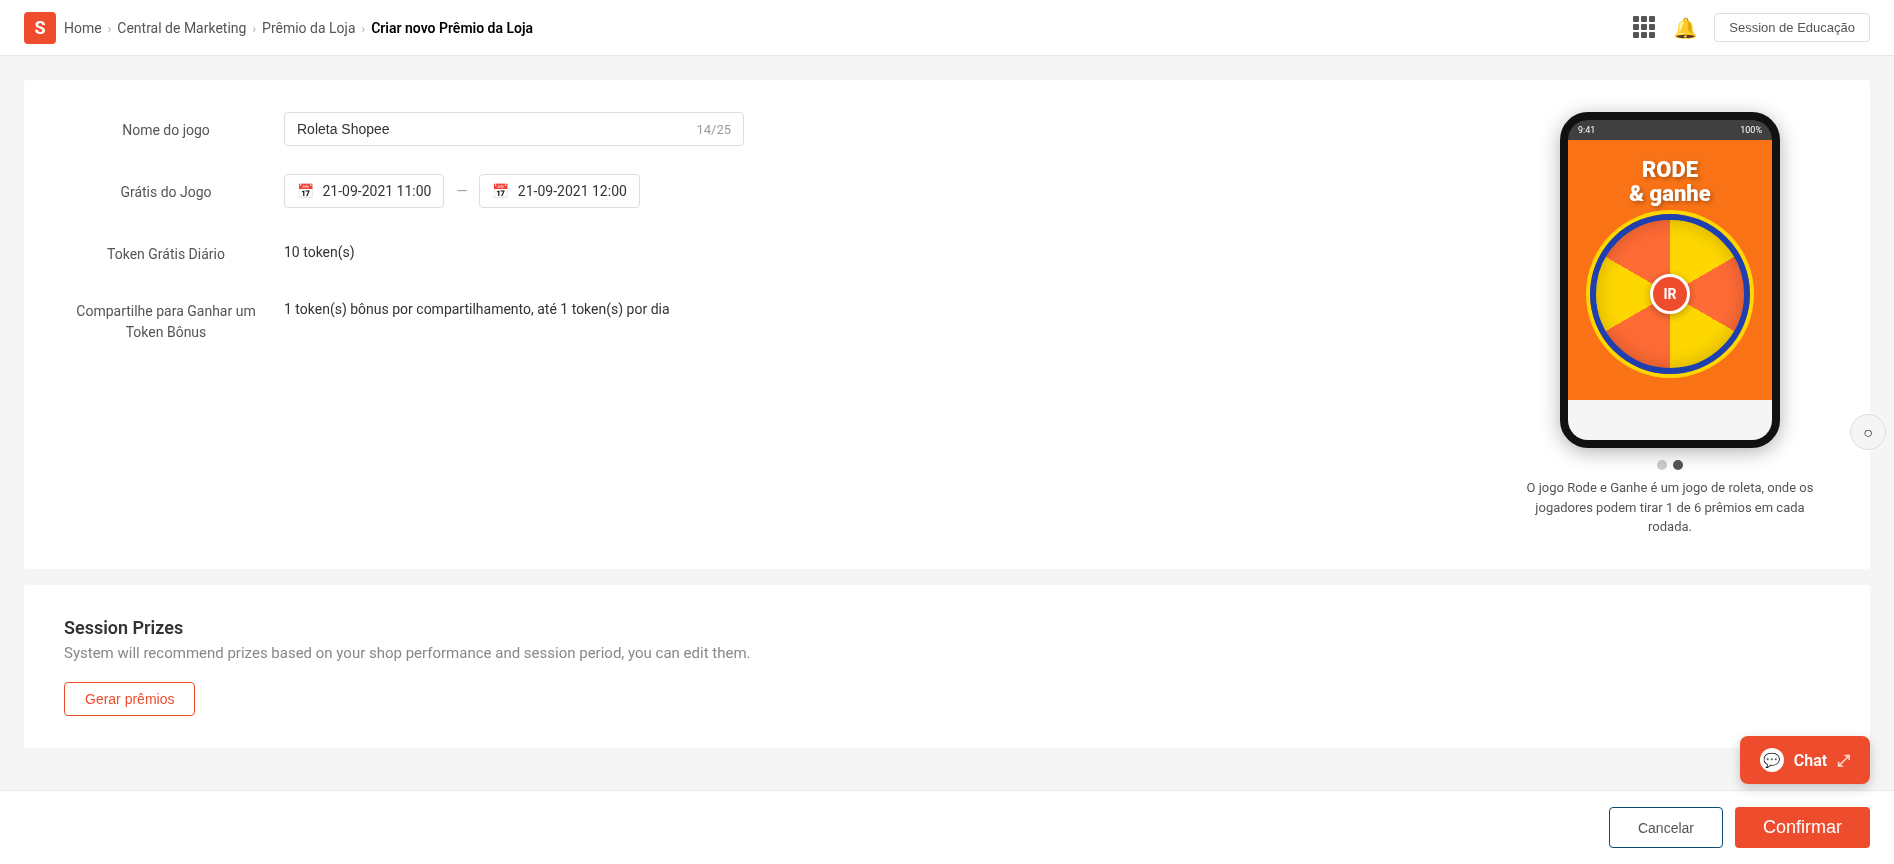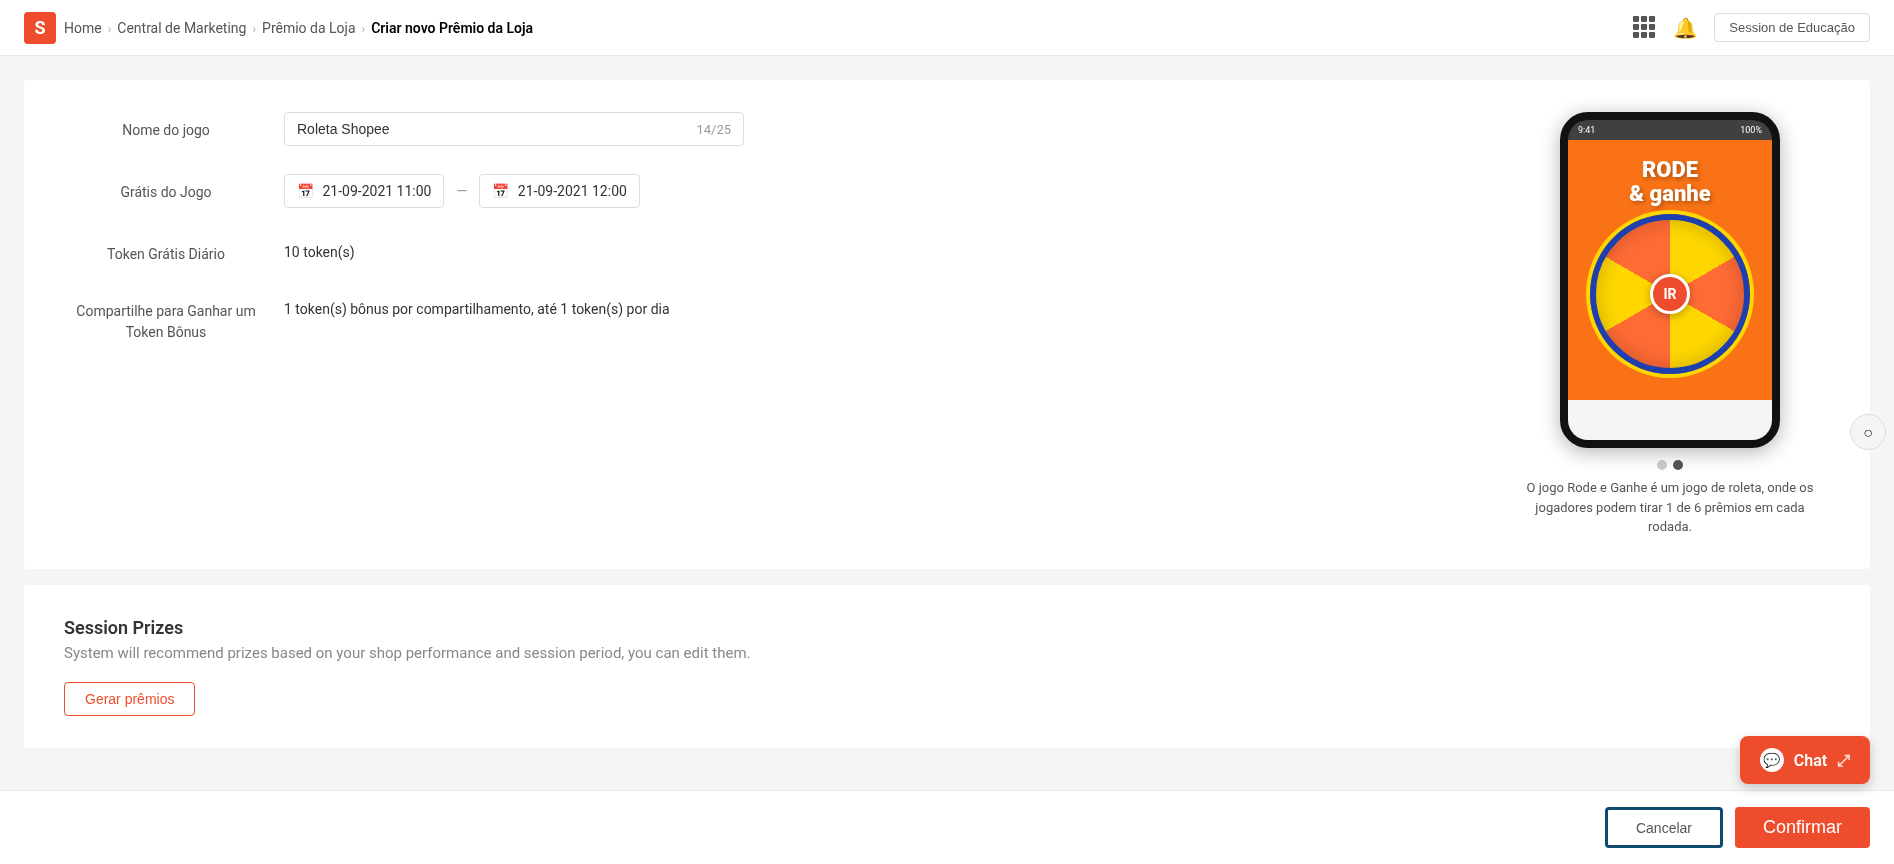--- a/index.html
+++ b/index.html
@@ -296,21 +296,21 @@
       gap: 12px;
       padding: 16px 24px;
       background: #fff;
       border-top: 1px solid #e8e8e8;
       position: fixed;
       bottom: 0;
       left: 0;
       right: 0;
     }
     .cancel-btn {
-      border: 3px solid #0c4a6e;
+      border: 1px solid #0c4a6e;
       background: white;
       color: #555;
       border-radius: 4px;
       padding: 1px 28px;
       font-size: 14px;
       cursor: pointer;
     }
     .confirm-btn {
       background: #ee4d2d;
       color: white;

